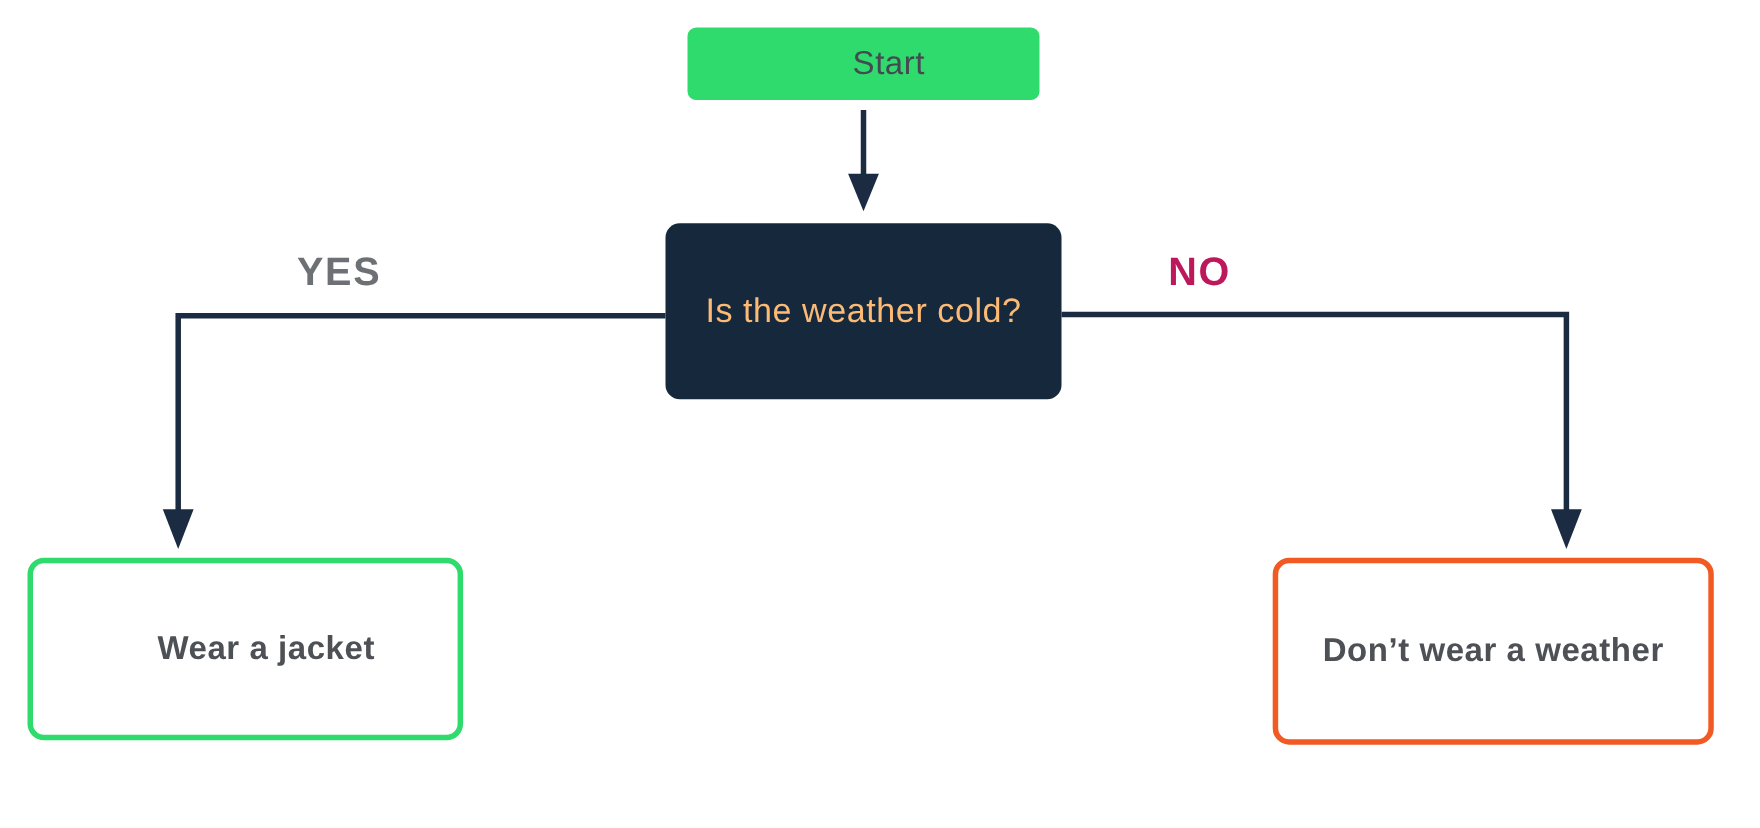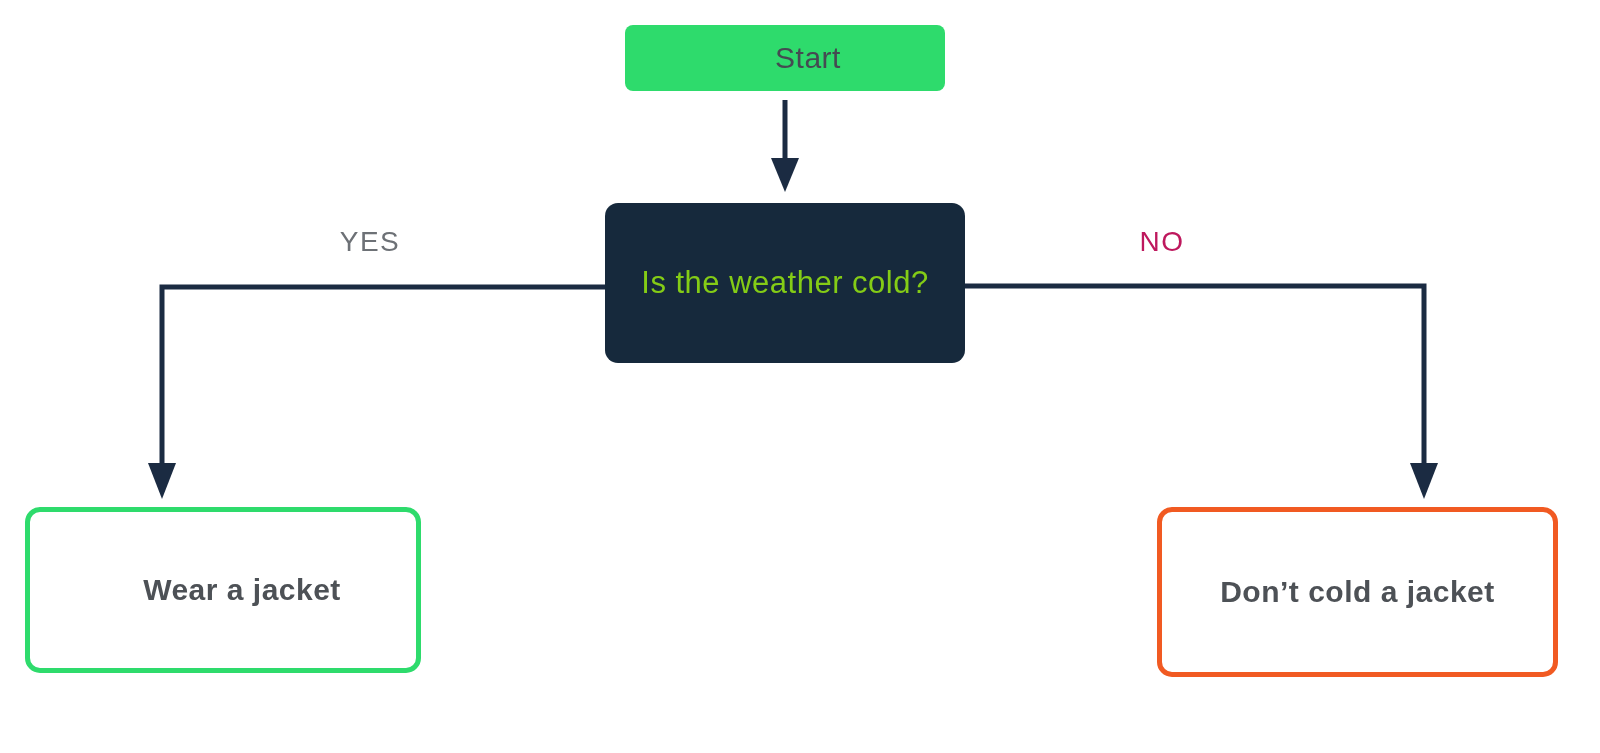--- a/index.html
+++ b/index.html
@@ -76,23 +76,22 @@
   }
   .node-no-result {
     left: 1157px;
     top: 507px;
     width: 401px;
     height: 170px;
   }
   .edge-label {
     position: absolute;
     width: 200px;
-    text-align: center;
-    font-size: 28px;
-    font-weight: 400;
+    font-size: 36px;
+    font-weight: 700;
     letter-spacing: 1.5px;
   }
   .edge-label-yes {
     left: 270px;
     top: 226px;
   }
   .edge-label-no {
     left: 1062px;
     top: 226px;
   }
@@ -115,23 +114,23 @@
     </g>
 
     <g>
       <path class="edge-path" d="M 965 286 L 1424 286 L 1424 464" style="stroke: rgb(27, 43, 66);"></path>
       <polygon points="1424,499 1410,463 1438,463" style="fill: rgb(27, 43, 66);"></polygon>
     </g>
   </svg>
 
   <div class="node node-start" style="background: rgb(46, 219, 108); color: rgb(69, 74, 82); padding-left: 46px;">Start</div>
 
-  <div class="node node-decision" style="background: rgb(22, 41, 60); color: #84cc16;">Is the weather cold?</div>
+  <div class="node node-decision" style="background: rgb(22, 41, 60); color: #fdba74;">Is the weather cold?</div>
 
   <div class="edge-label edge-label-yes" style="color: rgb(109, 113, 118);">YES</div>
 
   <div class="edge-label edge-label-no" style="color: #be185d;">NO</div>
 
   <div class="node node-result node-yes-result" style="border-color: rgb(46, 219, 108); color: rgb(77, 81, 86); background: rgb(255, 255, 255);">Wear a jacket</div>
 
-  <div class="node node-result node-no-result" style="border-color: rgb(241, 90, 34); color: rgb(77, 81, 86); background: rgb(255, 255, 255);">Don’t cold a jacket</div>
+  <div class="node node-result node-no-result" style="border-color: rgb(241, 90, 34); color: rgb(77, 81, 86); background: rgb(255, 255, 255);">Don’t wear a weather</div>
 
 </div>
 
 </body></html>

